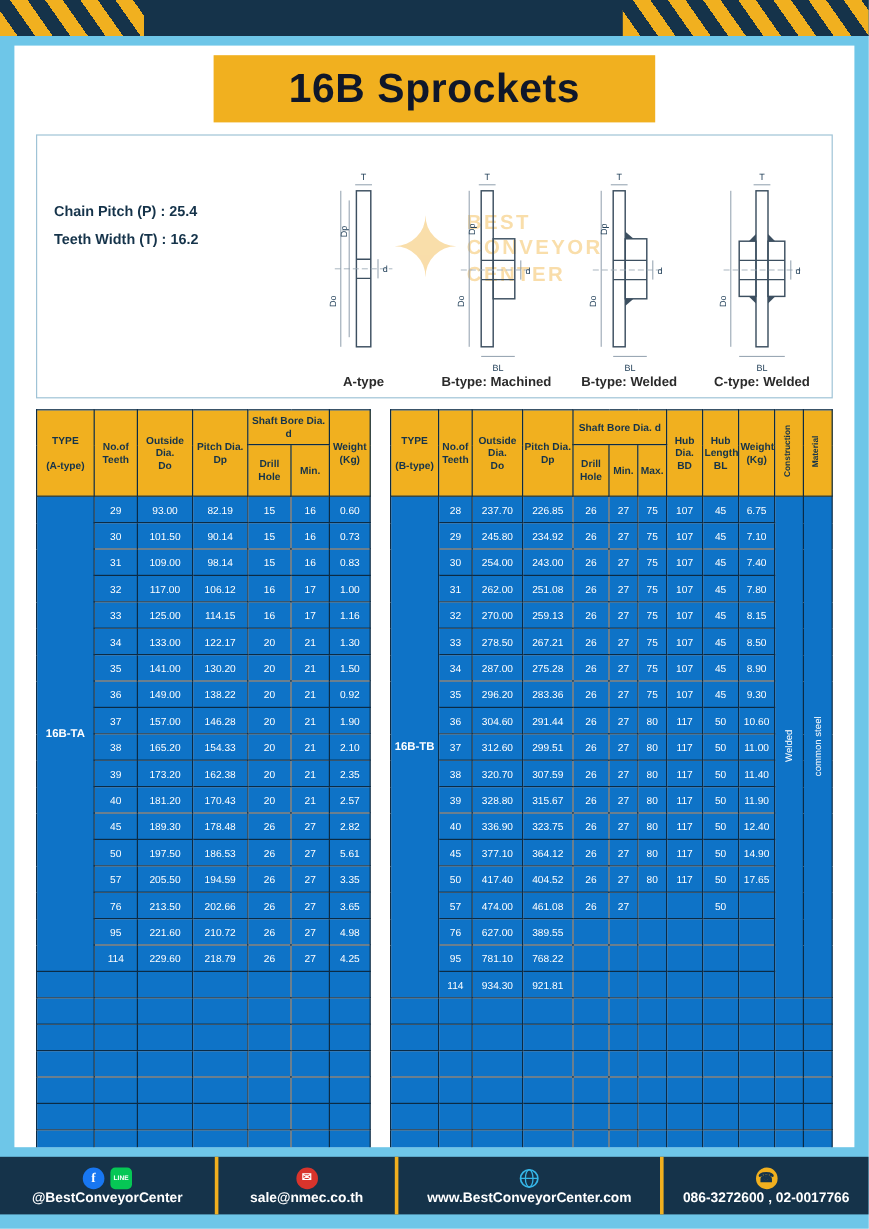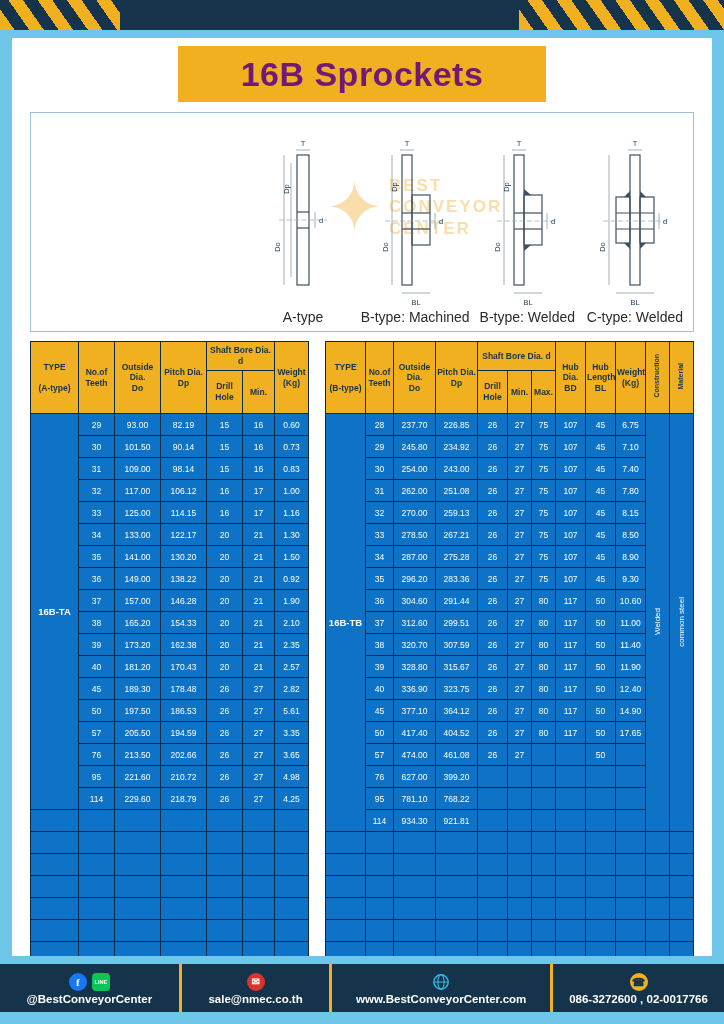--- a/index.html
+++ b/index.html
@@ -7,34 +7,34 @@
 
   
   .top-bar{flex:0 0 30px;background:#15334a;position:relative;}
   .stripe{position:absolute;top:0;height:100%;background:repeating-linear-gradient(55deg,#f1b01f 0 12px,#15334a 12px 24px);}
   .stripe.left{left:0;width:120px;}
   .stripe.right{right:0;width:205px;}
 
   
   .content{flex:1 1 auto;margin:8px 12px;background:#ffffff;position:relative;overflow:hidden;}
 
-  .title-banner{width:368px;height:56px;margin:8px auto 0;background:#f1b01f;color:#701a75;
+  .title-banner{width:368px;height:56px;margin:8px auto 0;background:#f1b01f;color:#0f172a;
     font-size:34px;font-weight:800;display:flex;align-items:center;justify-content:center;letter-spacing:.5px;}
 
   
   .spec-box{margin:10px 18px 0;height:218px;border:1px solid #9fc3d6;position:relative;background:#fff;}
   .spec-lines{position:absolute;left:14px;top:52px;font-size:12px;font-weight:700;color:#15334a;line-height:1.9;z-index:2;white-space:nowrap;}
   .spec-line .lbl::after{content:" : ";}
   .watermark{position:absolute;left:295px;top:60px;display:flex;align-items:center;gap:6px;opacity:.45;z-index:0;}
   .wm-star{font-size:68px;color:#f2b544;line-height:1;}
   .wm-lines{display:flex;flex-direction:column;color:#f2b544;font-weight:800;font-size:17px;letter-spacing:2px;line-height:1.25;}
   .diagrams{position:absolute;left:222px;right:8px;top:8px;bottom:4px;display:flex;justify-content:space-between;z-index:1;}
   .diagrams figure{margin:0;display:flex;flex-direction:column;align-items:center;justify-content:flex-end;}
   .diagrams svg{width:100px;height:172px;}
-  .diagrams figcaption{font-size:14px;color:#2b2b2b;padding-bottom:2px;}
+  .diagrams figcaption{font-size:11px;color:#2b2b2b;padding-bottom:2px;font-weight:bold;}
   .part{fill:none;stroke:#3c4f60;stroke-width:1.2;}
   .weld{fill:#3c4f60;}
   .dim{stroke:#8a9aa8;stroke-width:.8;}
   .cl{stroke:#9aa8b4;stroke-width:.7;stroke-dasharray:5 2.5;}
   .dlab{font-size:7.5px;fill:#23415a;font-family:"Liberation Sans",sans-serif;text-anchor:middle;}
 
   
   .tables-row{margin:9px 18px 0;display:flex;justify-content:space-between;align-items:flex-start;}
   table.spec-table{border-collapse:collapse;table-layout:fixed;}
   #table-a{width:278px;}
@@ -86,20 +86,22 @@
       <div class="watermark">
         <span class="wm-star">✦</span>
         <span class="wm-lines">
           <span>BEST</span>
           <span>CONVEYOR</span>
           <span>CENTER</span>
         </span>
       </div>
 
       <div class="spec-lines">
+        <div class="spec-line"><span class="lbl">Chain Pitch (P)</span><span class="val">25.4</span></div>
+        <div class="spec-line"><span class="lbl">Teeth Width (T)</span><span class="val">16.2</span></div>
       </div>
 
       <div class="diagrams">
 
         <figure>
           <svg viewBox="0 0 100 172">
             <text class="dlab" x="50" y="9">T</text>
             <line class="dim" x1="43" y1="13" x2="57" y2="13"></line>
             <rect class="part" x="44" y="18" width="12" height="130"></rect>
             <line class="cl" x1="26" y1="83" x2="74" y2="83"></line>
@@ -649,21 +651,21 @@
               <td>26</td>
               <td>27</td>
               <td></td>
               <td></td>
               <td>50</td>
               <td></td>
             </tr>
             <tr>
               <td>76</td>
               <td>627.00</td>
-              <td>399.20</td>
+              <td>389.55</td>
               <td></td>
               <td></td>
               <td></td>
               <td></td>
               <td></td>
               <td></td>
             </tr>
             <tr>
               <td>95</td>
               <td>781.10</td>

